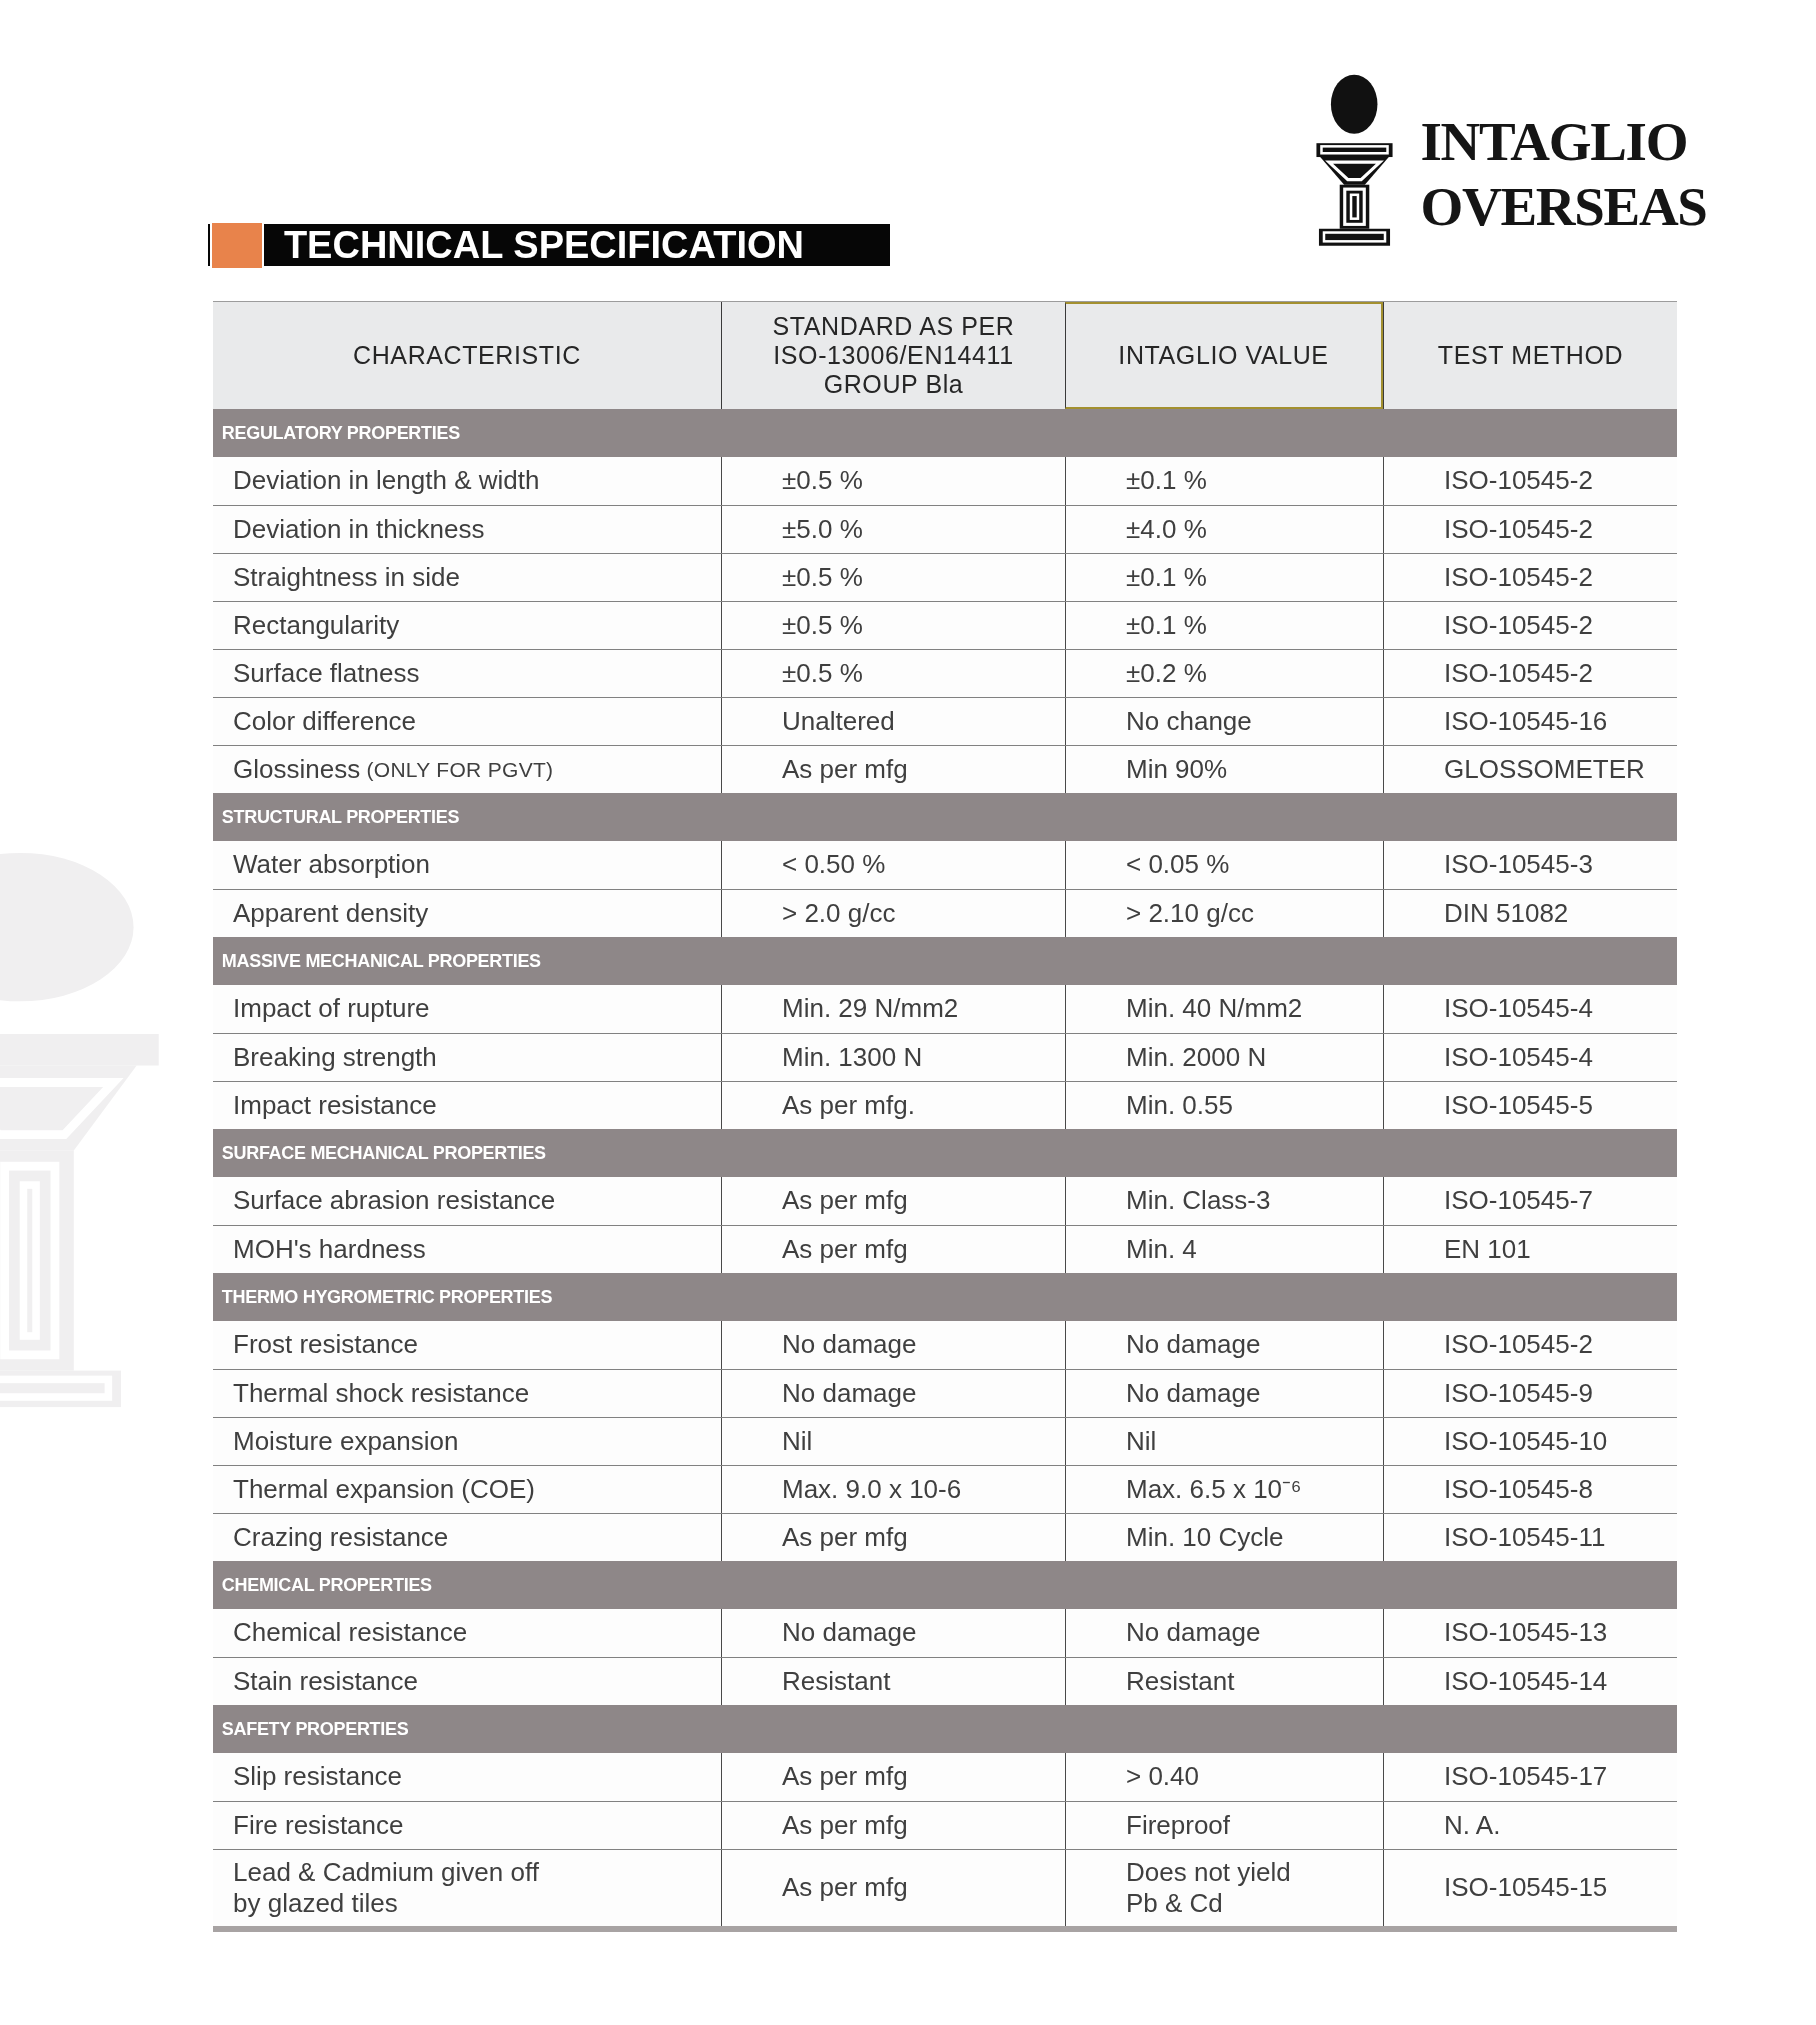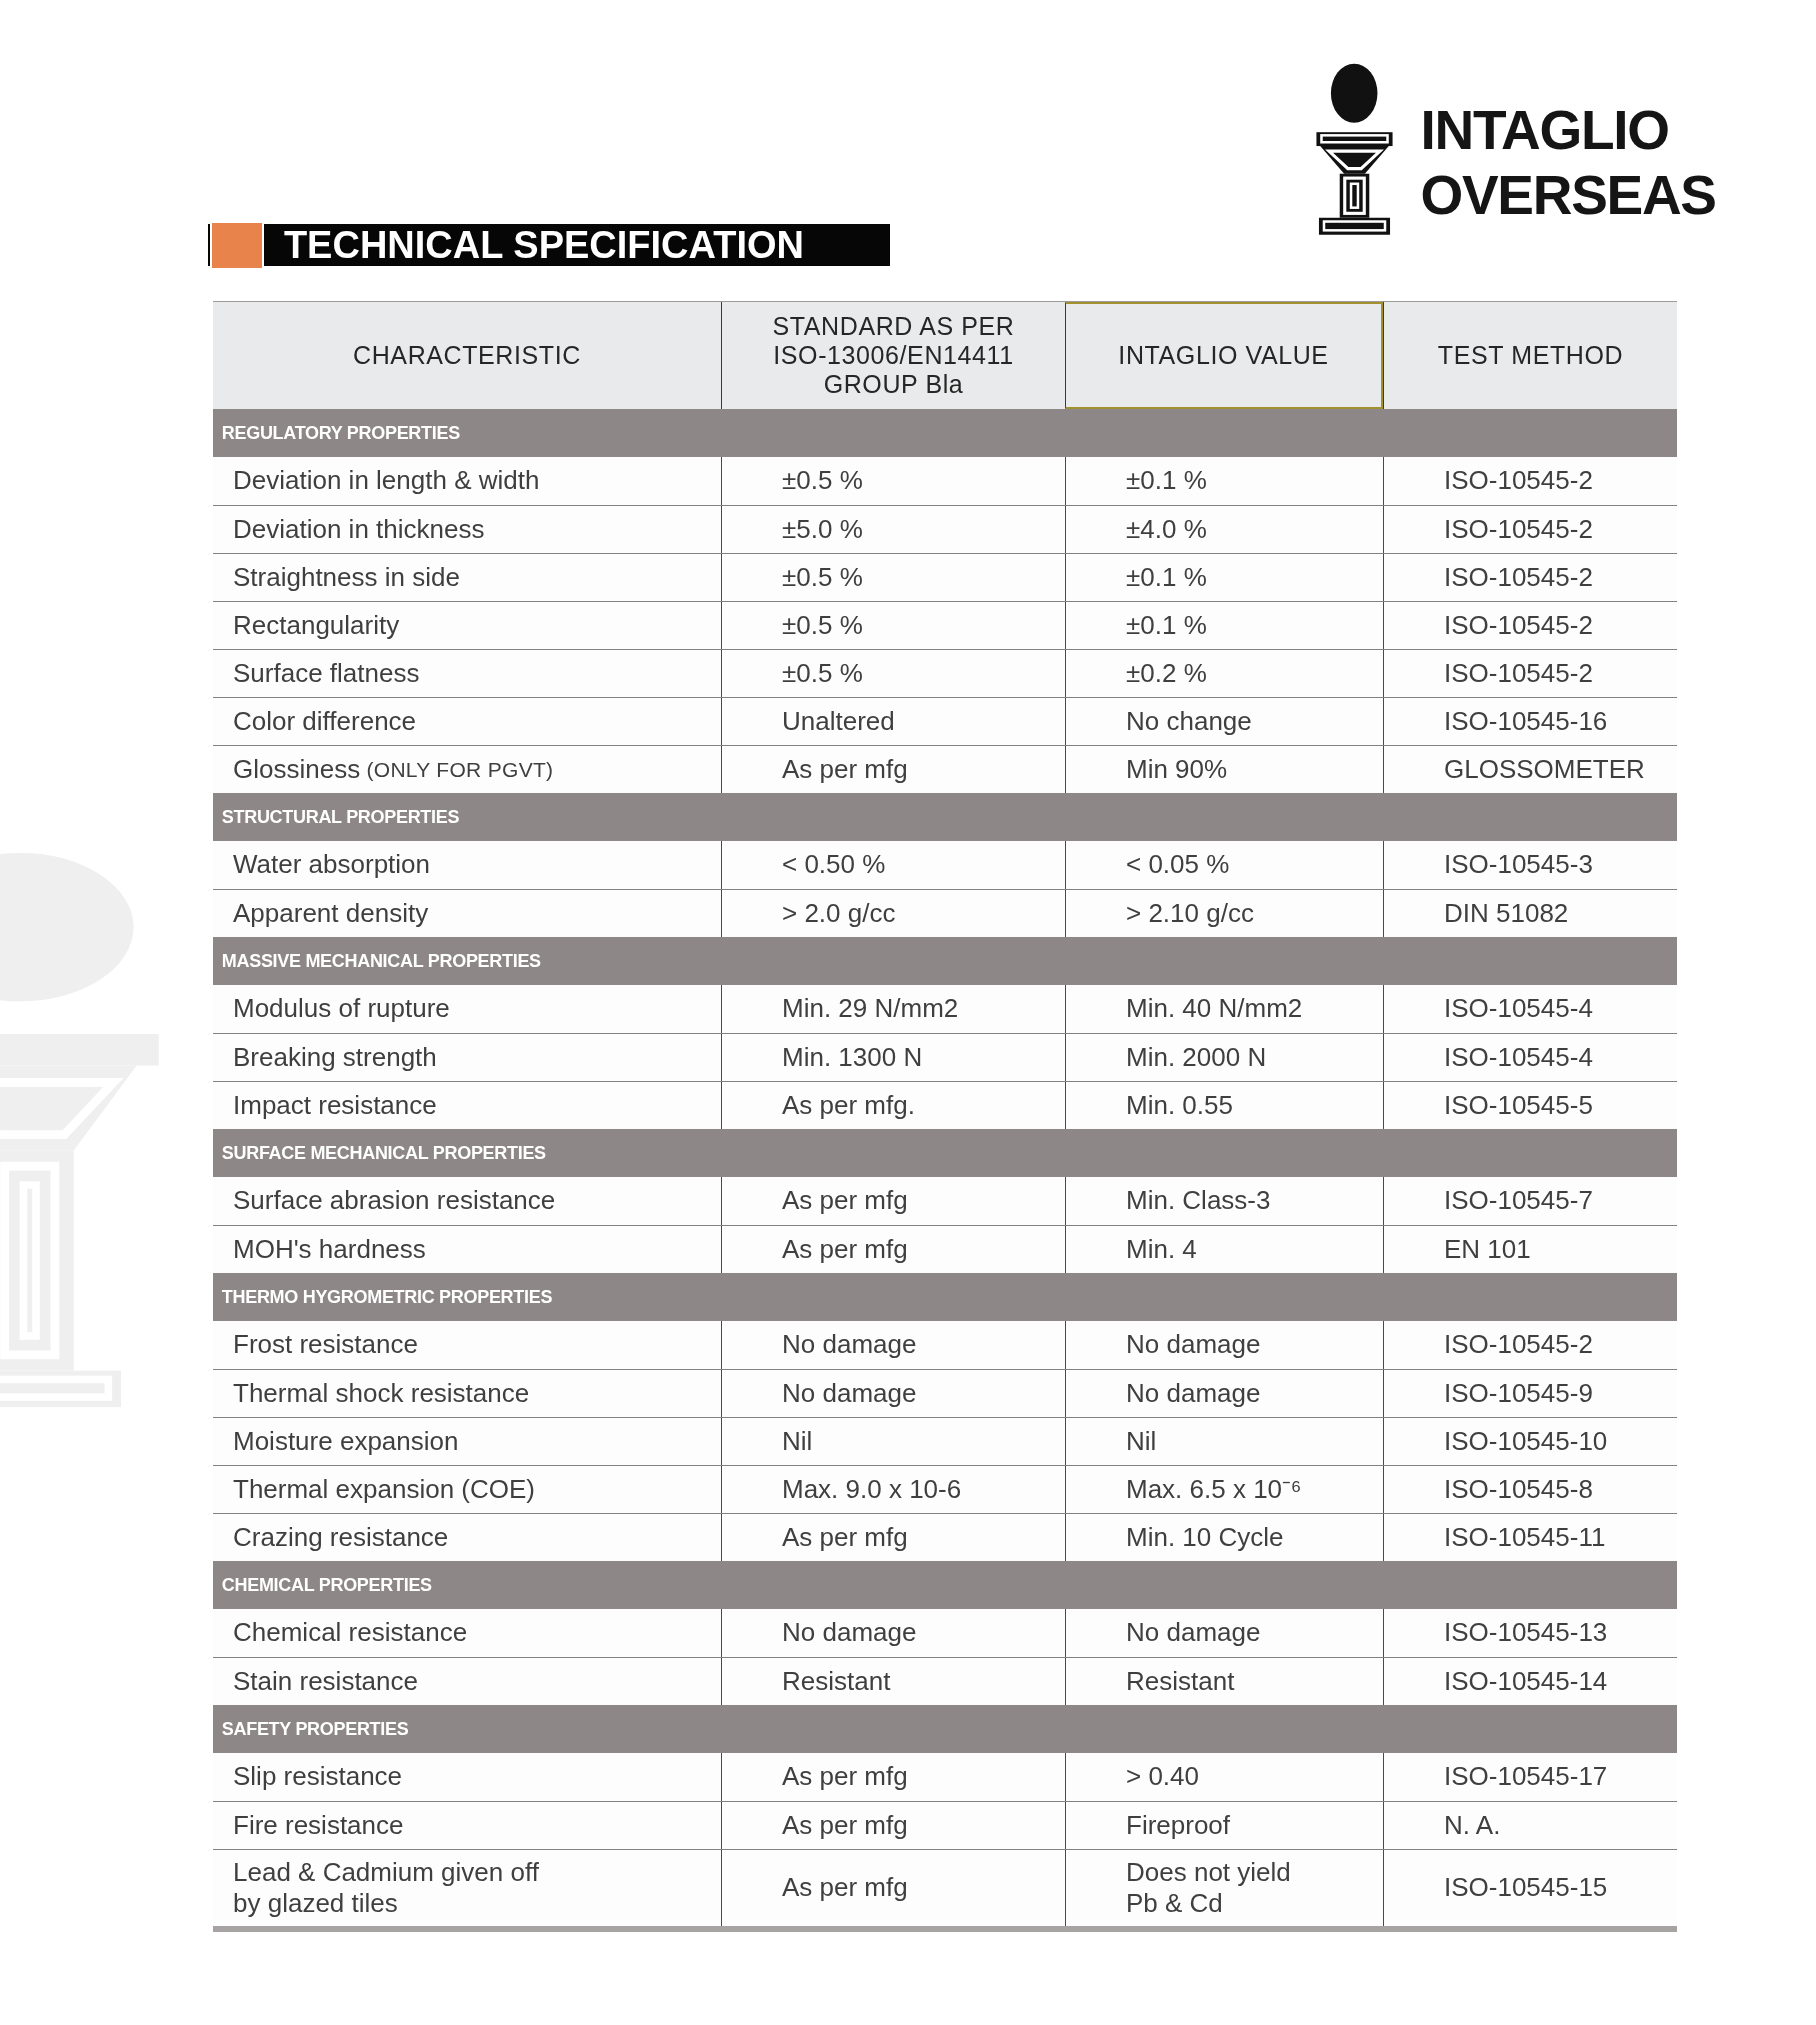--- a/index.html
+++ b/index.html
@@ -13,21 +13,21 @@
   }
   *{margin:0;padding:0;box-sizing:border-box;}
   html,body{background:#ffffff;}
   body{font-family:"Liberation Sans",sans-serif;}
   .page{position:relative;width:1816px;height:2025px;background:#ffffff;overflow:hidden;}
 
   
   .watermark{position:absolute;left:-30px;top:848px;width:195px;height:564px;z-index:0;}
 
   
-  .brand{position:absolute;left:1315px;top:63px;z-index:2;display:flex;align-items:flex-start;}
+  .brand{position:absolute;left:1315px;top:74px;z-index:2;display:flex;align-items:flex-start;font-family:Liberation Serif, serif;}
   .brand-icon{width:79px;height:173px;}
   .brand-text{margin-left:26.5px;margin-top:35px;font-weight:700;color:#151515;
     font-size:55px;line-height:65px;letter-spacing:-1.3px;white-space:nowrap;}
 
   
   .title-bar{position:absolute;left:208px;top:224px;width:682px;height:42px;
     background:var(--title-bar-black);z-index:2;display:flex;align-items:center;}
   .accent-square{width:54px;height:49px;margin-left:1.9px;background:var(--accent-orange);
     border:2.5px solid #ffffff;}
   .title-text{color:#ffffff;font-size:38px;font-weight:700;letter-spacing:0px;margin-left:20px;white-space:nowrap;}
@@ -157,21 +157,21 @@
           <div class="cell c4">ISO-10545-3</div>
         </div>
         <div class="row">
           <div class="cell c1"><span>Apparent density</span></div>
           <div class="cell c2">&gt; 2.0 g/cc</div>
           <div class="cell c3">&gt; 2.10 g/cc</div>
           <div class="cell c4">DIN 51082</div>
         </div>
         <div class="bar">MASSIVE MECHANICAL  PROPERTIES</div>
         <div class="row">
-          <div class="cell c1"><span>Modulus of rupture</span></div>
+          <div class="cell c1"><span>Impact of rupture</span></div>
           <div class="cell c2">Min. 29 N/mm2</div>
           <div class="cell c3">Min. 40 N/mm2</div>
           <div class="cell c4">ISO-10545-4</div>
         </div>
         <div class="row">
           <div class="cell c1"><span>Breaking strength</span></div>
           <div class="cell c2">Min. 1300 N</div>
           <div class="cell c3">Min. 2000 N</div>
           <div class="cell c4">ISO-10545-4</div>
         </div>

